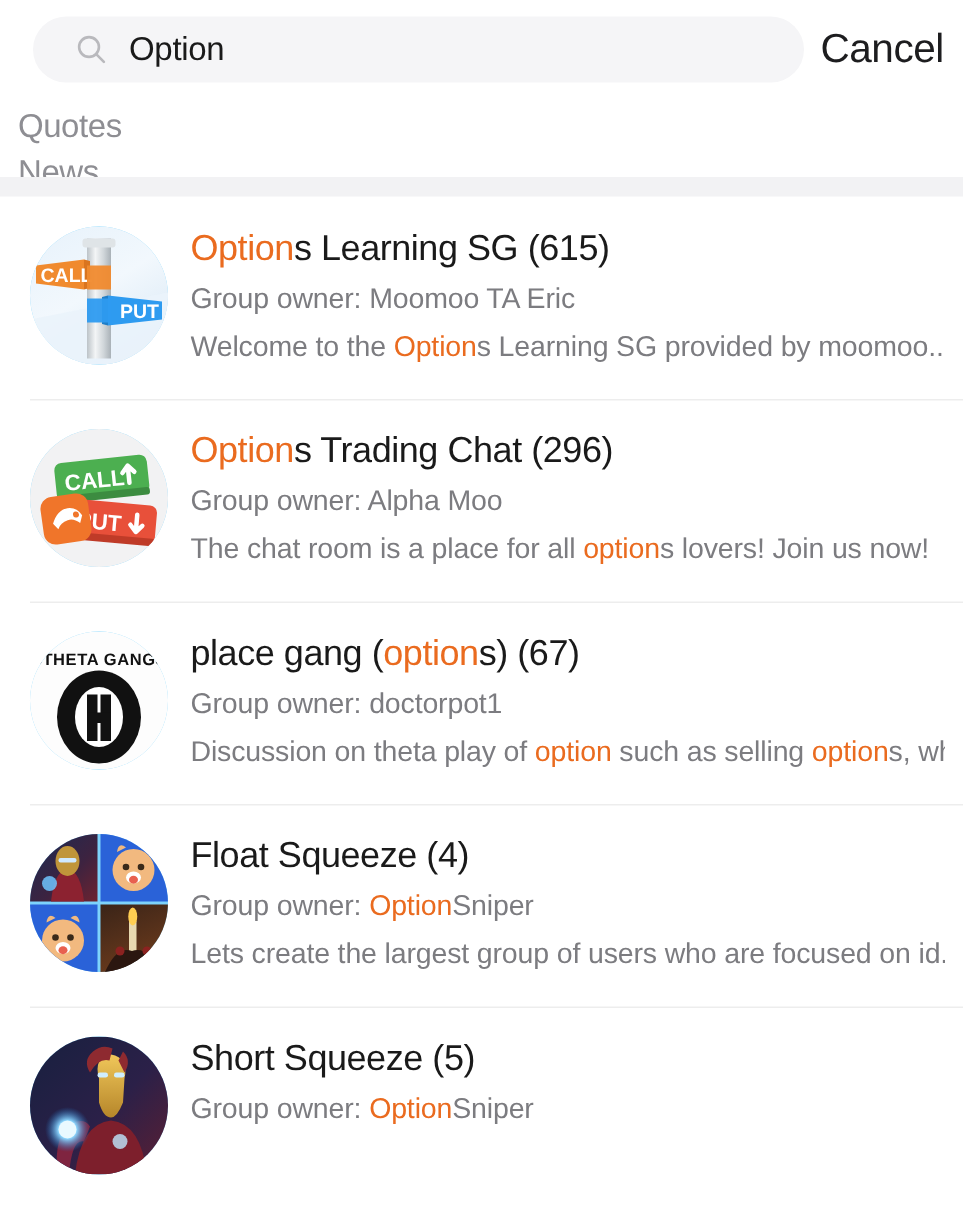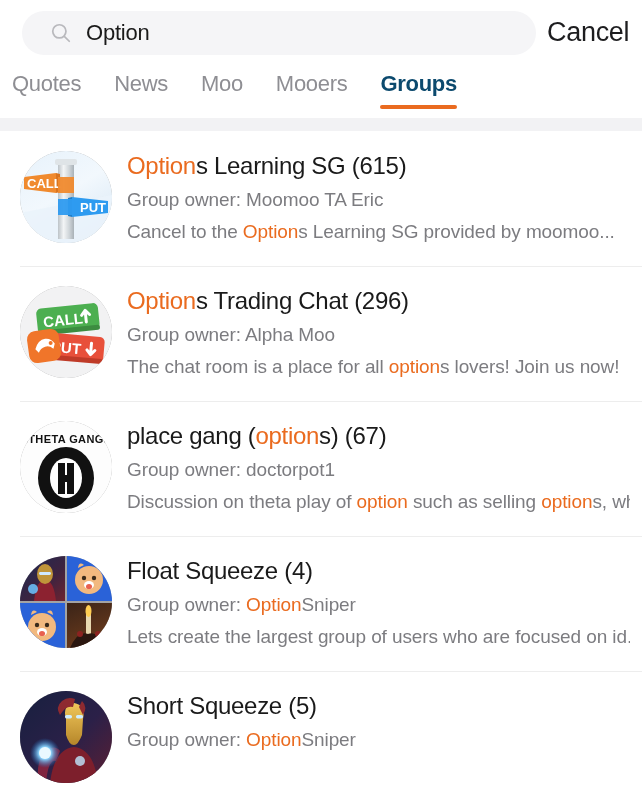--- a/index.html
+++ b/index.html
@@ -62,20 +62,21 @@
   
   .tabs {
     position: relative;
     height: 52px;
     display: flex;
     align-items: flex-start;
     padding-left: 12px;
     box-sizing: border-box;
     white-space: nowrap;
     overflow: hidden;
+    flex-direction: column;
   }
   .tab {
     position: relative;
     font-size: 22px;
     color: #8e8e93;
     letter-spacing: -0.3px;
     padding: 5px 0 0 0;
     margin-right: 33px;
     flex: 0 0 auto;
   }
@@ -124,21 +125,21 @@
     background: #ededed;
   }
   .avatar {
     width: 92px;
     height: 92px;
     border-radius: 50%;
     flex: 0 0 auto;
     overflow: hidden;
     position: relative;
     margin-top: 2px;
-    background: #a3a3a3;
+    background: #7dd3fc;
   }
   .group-text {
     margin-left: 15px;
     padding-top: 2px;
     min-width: 0;
     flex: 1 1 auto;
   }
   .group-title {
     font-size: 24px;
     color: #1a1a1a;
@@ -239,21 +240,21 @@
           <path d="M52 46 L52 66 L48 65 L48 47 Z" fill="#1f7ec8"></path>
           <text x="60" y="61" font-family="Liberation Sans, sans-serif" font-size="13" font-weight="bold" fill="#ffffff">PUT</text>
         </g>
         <rect x="38" y="26" width="16" height="16" fill="#f08a2e" opacity="0.95"></rect>
         <rect x="38" y="48" width="16" height="16" fill="#2e9bf0" opacity="0.95"></rect>
       </svg>
     </div>
     <div class="group-text">
       <div class="group-title"><span class="hl">Option</span><span>s Learning SG (615)</span></div>
       <div class="group-owner"><span>Group owner: Moomoo TA Eric</span></div>
-      <div class="group-desc"><span>Cancel to the </span><span class="hl">Option</span><span>s Learning SG provided by moomoo...</span></div>
+      <div class="group-desc"><span>Welcome to the </span><span class="hl">Option</span><span>s Learning SG provided by moomoo...</span></div>
     </div>
   </div>
 
   <div class="group-row">
     <div class="avatar">
       <svg class="av-svg" viewBox="0 0 92 92">
         <rect width="92" height="92" fill="#f2f2f3"></rect>
         <g transform="rotate(-6 46 34)">
           <rect x="17" y="20" width="62" height="26" rx="5" fill="#4caf50"></rect>
           <rect x="17" y="42" width="62" height="5" rx="2" fill="#3c8c40"></rect>

